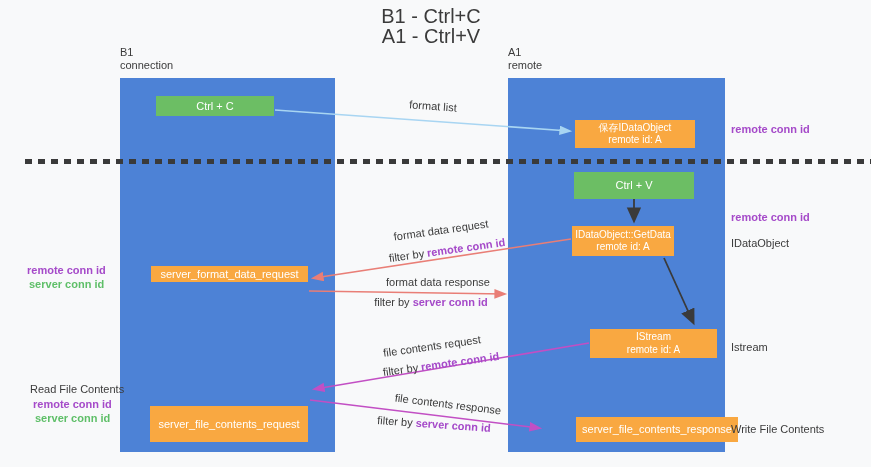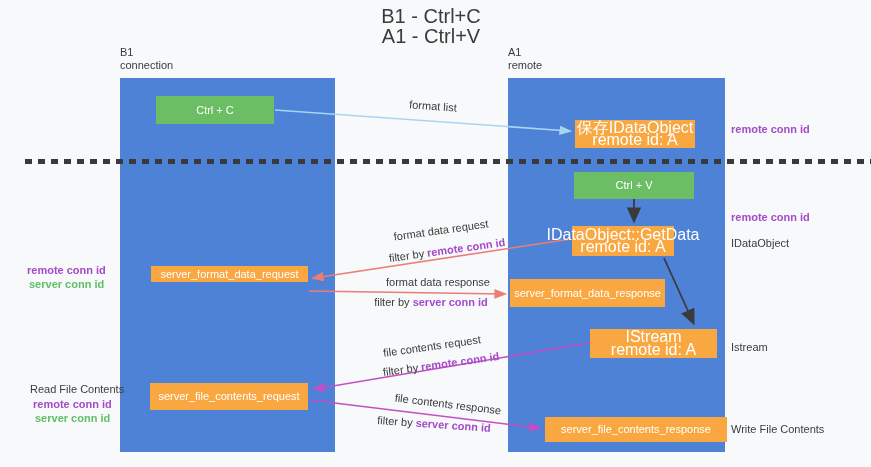--- a/index.html
+++ b/index.html
@@ -9,21 +9,21 @@
   }
   *{box-sizing:border-box;margin:0;padding:0}
   body{font-family:"Liberation Sans",sans-serif;background:#f8f9fa}
   .canvas{position:relative;width:871px;height:467px;background:#f8f9fa;overflow:hidden}
   .abs{position:absolute}
   .title{left:0;top:6px;width:862px;text-align:center;font-size:20px;line-height:20px;color:var(--text-dark)}
   .col-hdr{text-align:left;font-size:11px;line-height:13px;color:var(--text-dark)}
   .column{background:var(--column-blue)}
   .node{display:flex;flex-direction:column;align-items:center;justify-content:center;
         color:#fff;font-size:11px;line-height:13px;text-align:center;white-space:nowrap}
-  .node.small{font-size:16px;line-height:12.5px}
+  .node.small{font-size:10px;line-height:12.5px}
   .green{background:var(--box-green)}
   .orange{background:var(--box-orange)}
   .lbl{font-size:11px;color:var(--text-dark);white-space:nowrap}
   .r0{transform:translate(-50%,-50%)}
   .r4{transform:translate(-50%,-50%) rotate(4deg)}
   .r7{transform:translate(-50%,-50%) rotate(7deg)}
   .rn8{transform:translate(-50%,-50%) rotate(-8deg)}
   .side{font-size:11px;white-space:nowrap;color:var(--text-dark)}
   .p{color:var(--text-purple);font-weight:700}
   .g{color:var(--text-green);font-weight:700}
@@ -79,21 +79,21 @@
     </defs>
     <line x1="275" y1="110" x2="569" y2="131" class="ln-blue" marker-end="url(#m-blue)"></line>
     <line x1="634" y1="199" x2="634" y2="220" class="ln-black" marker-end="url(#m-black)"></line>
     <line x1="664" y1="258" x2="693" y2="322" class="ln-black" marker-end="url(#m-black)"></line>
     <line x1="571" y1="239" x2="314" y2="278" class="ln-salmon" marker-end="url(#m-salmon)"></line>
     <line x1="309" y1="291" x2="504" y2="294" class="ln-salmon" marker-end="url(#m-salmon)"></line>
     <line x1="589" y1="343" x2="315" y2="389" class="ln-magenta" marker-end="url(#m-magenta)"></line>
     <line x1="310" y1="400" x2="539" y2="428" class="ln-magenta" marker-end="url(#m-magenta)"></line>
   </svg>
 
-  <div class="abs node green" style="left:156px;top:96px;width:118px;height:28px">
+  <div class="abs node green" style="left:156px;top:96px;width:118px;height:20px">
     <div>Ctrl + C</div>
   </div>
 
   <div class="abs node orange small" style="left:575px;top:120px;width:120px;height:28px">
     <div>保存IDataObject</div>
     <div>remote id: A</div>
   </div>
 
   <div class="abs node green" style="left:574px;top:172px;width:120px;height:27px">
     <div>Ctrl + V</div>
@@ -101,34 +101,31 @@
 
   <div class="abs node orange small" style="left:572px;top:226px;width:102px;height:30px">
     <div>IDataObject::GetData</div>
     <div>remote id: A</div>
   </div>
 
   <div class="abs node orange" style="left:151px;top:266px;width:157px;height:16px">
     <div>server_format_data_request</div>
   </div>
 
-  <div class="abs node orange" style="left:510px;top:279px;width:155px;height:28px">
-    <div>server_format_data_response</div>
-  </div>
 
   <div class="abs node orange small" style="left:590px;top:329px;width:127px;height:29px">
     <div>IStream</div>
     <div>remote id: A</div>
   </div>
 
-  <div class="abs node orange" style="left:150px;top:383px;width:158px;height:27px">
+  <div class="abs node orange" style="left:150px;top:406px;width:158px;height:36px">
     <div>server_file_contents_request</div>
   </div>
 
-  <div class="abs node orange" style="left:545px;top:417px;width:182px;height:25px">
+  <div class="abs node orange" style="left:576px;top:417px;width:162px;height:25px">
     <div>server_file_contents_response</div>
   </div>
 
   <div class="abs dashed"></div>
 
   <div class="abs lbl r4" style="left:433px;top:106px">format list</div>
 
   <div class="abs lbl rn8" style="left:441px;top:230px">format data request</div>
   <div class="abs lbl rn8" style="left:447px;top:250px">
     <span>filter by</span><span class="p fspan">remote conn id</span>

